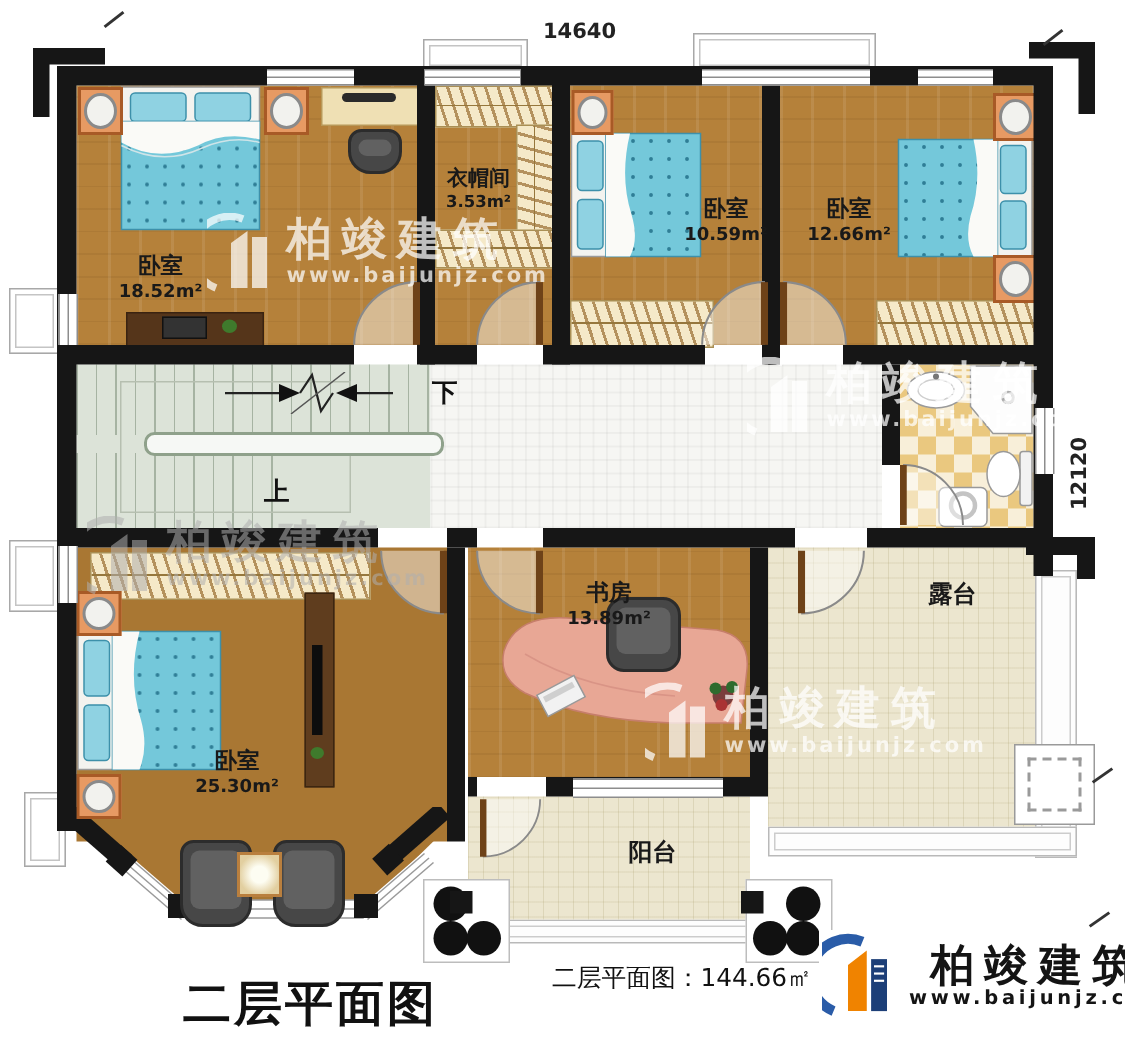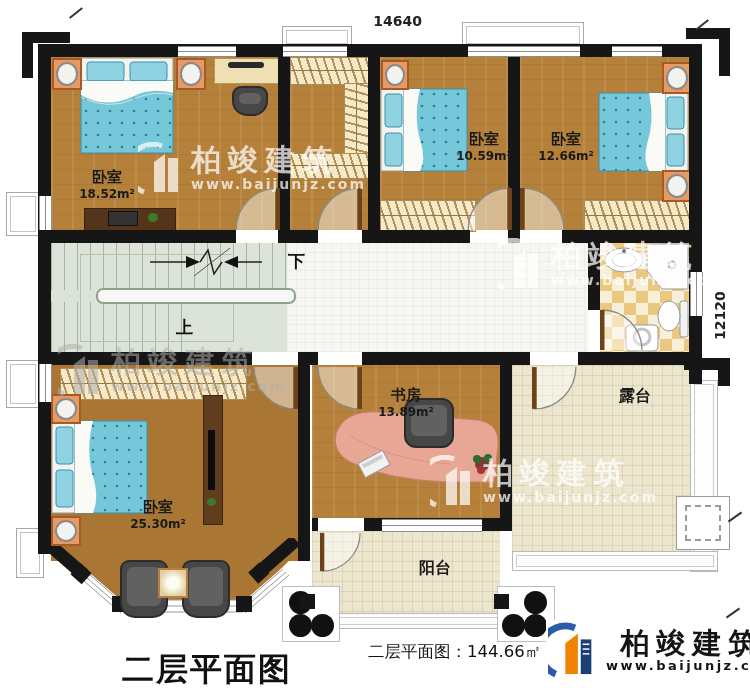--- a/index.html
+++ b/index.html
@@ -90,21 +90,21 @@
 
   <svg width="0" height="0" style="position:absolute">
     <defs>
       <pattern id="bedDots" width="12" height="12" patternUnits="userSpaceOnUse">
         <rect width="12" height="12" fill="#74c8da"></rect>
           <circle cx="6" cy="6" r="1.3" fill="#2f7e96"></circle>
       </pattern>
     </defs>
   </svg>
 
-  <div class="dimtext" style="left:362px;top:13px;width:60px;text-align:right">14640</div>
+  <div class="dimtext" style="left:362px;top:13px;width:60px;text-align:left">14640</div>
   <div class="dimtext dimv" style="left:712px;top:268px;height:72px">12120</div>
   <div class="tick" style="left:68px;top:12px;transform:rotate(-38deg)"></div>
   <div class="tick" style="left:694px;top:24px;transform:rotate(-38deg)"></div>
   <div class="tick" style="left:727px;top:516px;transform:rotate(-35deg)"></div>
   <div class="tick" style="left:725px;top:612px;transform:rotate(-35deg)"></div>
 
   <div class="wall" style="left:22px;top:32px;width:48px;height:11px"></div>
   <div class="wall" style="left:22px;top:32px;width:11px;height:46px"></div>
   <div class="wall" style="left:686px;top:28px;width:44px;height:11px"></div>
   <div class="wall" style="left:719px;top:28px;width:11px;height:48px"></div>
@@ -366,20 +366,24 @@
         <path d="M42 2 A40 40 0 0 0 2 42 L42 42 Z" fill="rgba(255,255,255,.45)"></path>
         <path d="M42 2 A40 40 0 0 0 2 42" fill="none" stroke="#8a8a8a" stroke-width="1.3"></path>
         <line x1="42" y1="2" x2="42" y2="42" stroke="#6e4218" stroke-width="5"></line>
       </svg>
     </div>
 
   <div class="rlabel" style="left:62px;top:168px;width:90px">
     <span class="rname">卧室</span>
     <span class="rarea">18.52m²</span>
   </div>
+  <div class="rlabel" style="left:284px;top:110px;width:70px">
+    <span class="rname" style="font-size:14px">衣帽间</span>
+    <span class="rarea" style="font-size:11px">3.53m²</span>
+  </div>
   <div class="rlabel" style="left:452px;top:130px;width:64px">
     <span class="rname">卧室</span>
     <span class="rarea">10.59m²</span>
   </div>
   <div class="rlabel" style="left:534px;top:130px;width:64px">
     <span class="rname">卧室</span>
     <span class="rarea">12.66m²</span>
   </div>
   <div class="rlabel" style="left:372px;top:386px;width:68px">
     <span class="rname">书房</span>

